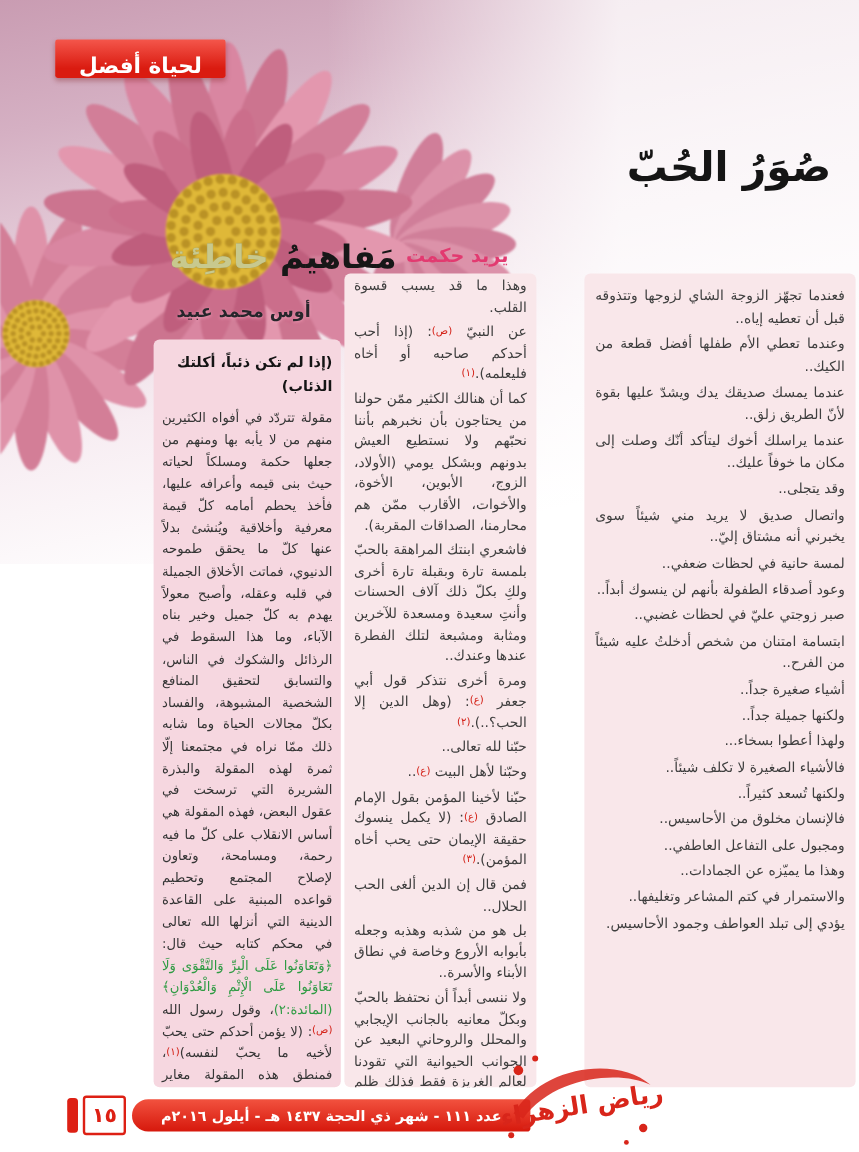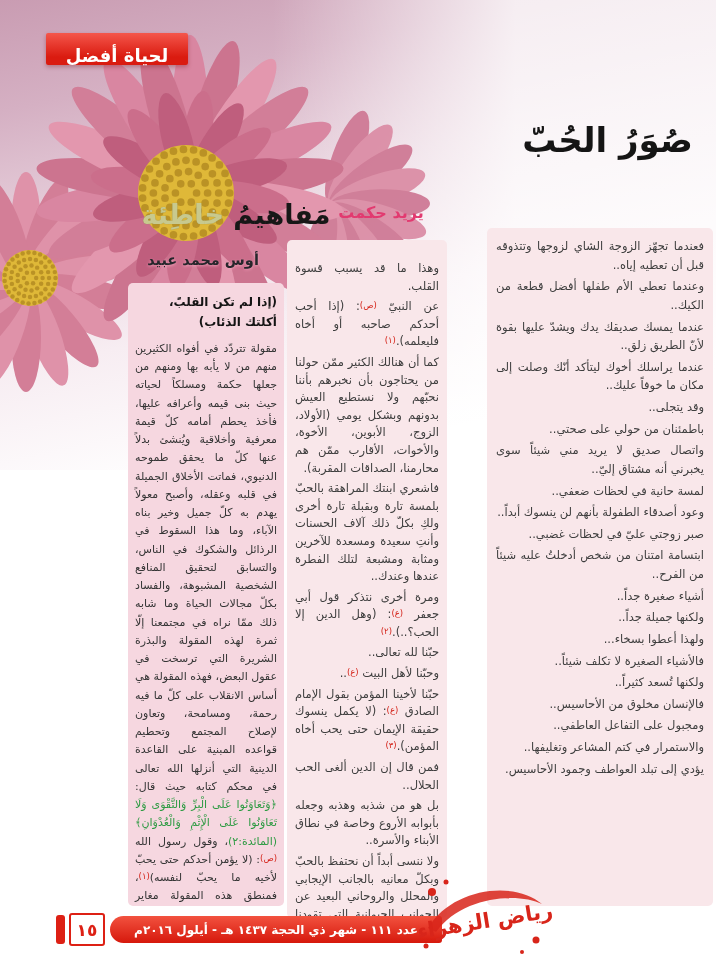--- a/index.html
+++ b/index.html
@@ -31,21 +31,21 @@
   .author-concepts{position:absolute;left:120px;top:252px;width:166px;text-align:center;
               font-size:14.5px;font-weight:bold;color:#26262b;direction:rtl;
               text-shadow:0 1px 3px rgba(244,166,190,.9);}
 
   
   .col{position:absolute;overflow:hidden;border-radius:5px;color:#3e3e3e;box-sizing:border-box;
        text-align:justify;text-align-last:right;}
   .col-right{left:487px;top:228px;width:226px;height:678px;background:#f9e7ea;
              padding:9px 9px;font-size:11.5px;line-height:1.62;}
   .col-mid{left:287px;top:228px;width:160px;height:678px;background:#f9e7ea;
-             padding:20px 8px;font-size:11.5px;line-height:1.53;margin-top:12px;}
+             padding:2px 8px;font-size:11.5px;line-height:1.53;}
   .col-left{left:128px;top:283px;width:156px;height:623px;background:#f6d7e0;
              padding:8px 7px;font-size:11px;line-height:1.66;color:#353535;}
   .para{margin:0 0 3px;}
   .lead{font-weight:bold;color:#141414;font-size:12px;margin:2px 0 7px;text-align:right;}
   .seg-m{color:#d42117;font-size:8.5px;vertical-align:2px;}
   .seg-r{color:#d42117;}
   .seg-q{color:#2e9b43;}
   .dots{letter-spacing:2px;color:#8a8a8a;font-size:10px;margin:7px 0 4px;
         white-space:nowrap;overflow:hidden;text-align:right;}
   .footnotes .fn{font-size:10.5px;margin:0 0 2px;color:#474747;text-align:right;text-align-last:right;}
@@ -291,33 +291,33 @@
     <span class="tc2">خاطِئة</span>
   </h2>
   <div class="author-concepts">أوس محمد عبيد</div>
 
   <section class="col col-right" dir="rtl">
       <p class="para"><span>فعندما تجهّز الزوجة الشاي لزوجها وتتذوقه قبل أن تعطيه إياه..</span></p>
       <p class="para"><span>وعندما تعطي الأم طفلها أفضل قطعة من الكيك..</span></p>
       <p class="para"><span>عندما يمسك صديقك يدك ويشدّ عليها بقوة لأنّ الطريق زلق..</span></p>
       <p class="para"><span>عندما يراسلك أخوك ليتأكد أنّك وصلت إلى مكان ما خوفاً عليك..</span></p>
       <p class="para"><span>وقد يتجلى..</span></p>
-      <p class="para"><span>باطمئنان من حولي على صحتي..</span></p>
       <p class="para"><span>واتصال صديق لا يريد مني شيئاً سوى يخبرني أنه مشتاق إليّ..</span></p>
       <p class="para"><span>لمسة حانية في لحظات ضعفي..</span></p>
       <p class="para"><span>وعود أصدقاء الطفولة بأنهم لن ينسوك أبداً..</span></p>
       <p class="para"><span>صبر زوجتي عليّ في لحظات غضبي..</span></p>
       <p class="para"><span>ابتسامة امتنان من شخص أدخلتُ عليه شيئاً من الفرح..</span></p>
       <p class="para"><span>أشياء صغيرة جداً..</span></p>
       <p class="para"><span>ولكنها جميلة جداً..</span></p>
       <p class="para"><span>ولهذا أعطوا بسخاء...</span></p>
       <p class="para"><span>فالأشياء الصغيرة لا تكلف شيئاً..</span></p>
       <p class="para"><span>ولكنها تُسعد كثيراً..</span></p>
       <p class="para"><span>فالإنسان مخلوق من الأحاسيس..</span></p>
       <p class="para"><span>ومجبول على التفاعل العاطفي..</span></p>
+      <p class="para"><span>وهذا ما يميّزه عن الجمادات..</span></p>
       <p class="para"><span>والاستمرار في كتم المشاعر وتغليفها..</span></p>
       <p class="para"><span>يؤدي إلى تبلد العواطف وجمود الأحاسيس.</span></p>
     </section>
 
   <section class="col col-mid" dir="rtl">
     <div>
         <p class="para"><span>وهذا ما قد يسبب قسوة القلب.</span></p>
         <p class="para"><span>عن النبيّ </span><span class="seg-m">(ص)</span><span>: (إذا أحب أحدكم صاحبه أو أخاه فليعلمه).</span><span class="seg-m">(١)</span></p>
         <p class="para"><span>كما أن هنالك الكثير ممّن حولنا من يحتاجون بأن نخبرهم بأننا نحبّهم ولا نستطيع العيش بدونهم وبشكل يومي (الأولاد، الزوج، الأبوين، الأخوة، والأخوات، الأقارب ممّن هم محارمنا، الصداقات المقربة).</span></p>
         <p class="para"><span>فاشعري ابنتك المراهقة بالحبّ بلمسة تارة وبقبلة تارة أخرى ولكِ بكلّ ذلك آلاف الحسنات وأنتِ سعيدة ومسعدة للآخرين ومثابة ومشبعة لتلك الفطرة عندها وعندك..</span></p>
@@ -331,21 +331,21 @@
       </div>
     <div class="dots">..............................</div>
     <div class="footnotes">
         <p class="fn"><span class="seg-r">(١)</span><span> ميزان الحكمة: ج١، ص٤١.</span></p>
         <p class="fn"><span class="seg-r">(٢)</span><span> الكافي: ج٨، ص٨٠.</span></p>
         <p class="fn"><span class="seg-r">(٣)</span><span> مستدرك الوسائل: ج١٢، ص٢٣٥.</span></p>
       </div>
   </section>
 
   <section class="col col-left" dir="rtl">
-    <p class="lead">(إذا لم تكن القلبً، أكلتك الذئاب)</p>
+    <p class="lead">(إذا لم تكن ذئباً، أكلتك الذئاب)</p>
     <p class="para"><span>مقولة تتردّد في أفواه الكثيرين منهم من لا يأبه بها ومنهم من جعلها حكمة ومسلكاً لحياته حيث بنى قيمه وأعرافه عليها، فأخذ يحطم أمامه كلّ قيمة معرفية وأخلاقية ويُنشئ بدلاً عنها كلّ ما يحقق طموحه الدنيوي، فماتت الأخلاق الجميلة في قلبه وعقله، وأصبح معولاً يهدم به كلّ جميل وخير بناه الآباء، وما هذا السقوط في الرذائل والشكوك في الناس، والتسابق لتحقيق المنافع الشخصية المشبوهة، والفساد بكلّ مجالات الحياة وما شابه ذلك ممّا نراه في مجتمعنا إلّا ثمرة لهذه المقولة والبذرة الشريرة التي ترسخت في عقول البعض، فهذه المقولة هي أساس الانقلاب على كلّ ما فيه رحمة، ومسامحة، وتعاون لإصلاح المجتمع وتحطيم قواعده المبنية على القاعدة الدينية التي أنزلها الله تعالى في محكم كتابه حيث قال: </span><span class="seg-q">﴿وَتَعَاوَنُوا عَلَى الْبِرِّ وَالتَّقْوَى وَلَا تَعَاوَنُوا عَلَى الْإِثْمِ وَالْعُدْوَانِ﴾</span><span class="seg-q"> (المائدة:٢)</span><span>، وقول رسول الله </span><span class="seg-m">(ص)</span><span>: (لا يؤمن أحدكم حتى يحبّ لأخيه ما يحبّ لنفسه)</span><span class="seg-m">(١)</span><span>، فمنطق هذه المقولة مغاير تماماً لما يريده منا ديننا الحنيف، فنحن لسنا في غابة لنكون ذئاباً تنهش لحوم بعضها فلننتبه ونعي ما نقوله؛ لأن هناك الكثير ممّن يحاول أن يغلق أبواب الخير ويفتح أمامنا دروب الشر بأصنافه.</span></p>
 
   </section>
 
   <div class="f-bar"></div>
   <div class="f-num">١٥</div>
   <div class="f-banner" dir="rtl">
     <span>عدد ١١١ - شهر ذي الحجة ١٤٣٧ هـ - أيلول ٢٠١٦م</span>
   </div>
   <svg class="f-logo" width="134" height="96" viewBox="0 0 134 96">

